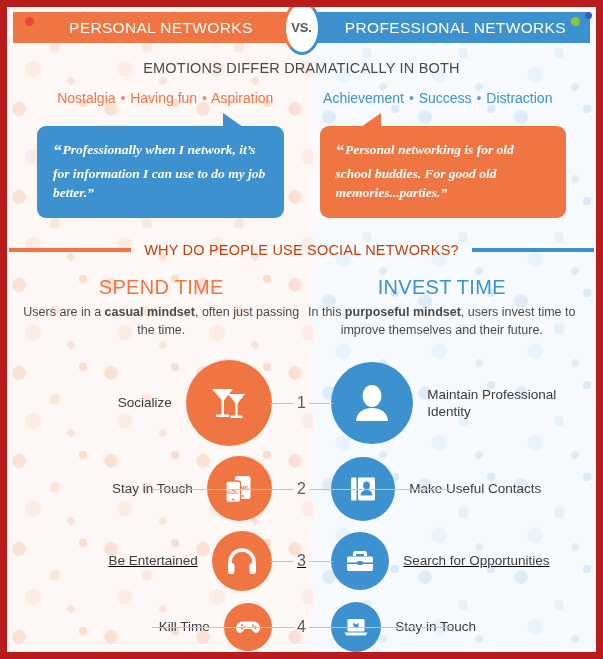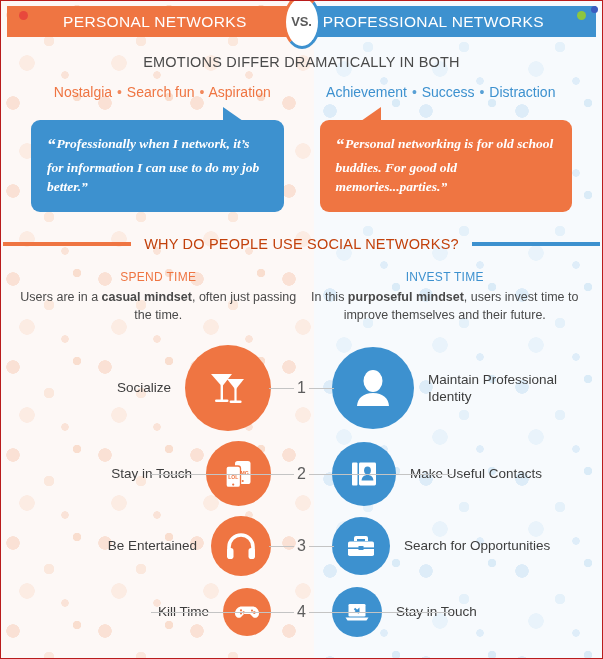--- a/index.html
+++ b/index.html
@@ -6,21 +6,21 @@
   html, body {
     width: 603px; height: 659px;
     background: #d8d8d8;
     font-family: "Liberation Sans", sans-serif;
     overflow: hidden;
   }
   .frame {
     position: relative;
     width: 603px; height: 659px;
     background: #ffffff;
-    border: 1px solid #b91c1c;
+    border: 7px solid #b91c1c;
     box-shadow: inset 0 0 0 1px #ffffff;
     overflow: hidden;
   }
   
   .bg-dots {
     position: absolute; inset: 0;
     pointer-events: none;
     z-index: 0;
   }
   .bg-left {
@@ -53,21 +53,21 @@
   .header {
     position: relative;
     display: flex; height: 31px;
     margin: 5px 6px 0 6px;
   }
   .header-half {
     flex: 1; display: flex; align-items: center;
     color: #fff; font-size: 15.5px; letter-spacing: .35px;
   }
   .hh-left { background: #ef7542; justify-content: flex-start; padding-left: 56px; }
-  .hh-right { background: #3d91cf; justify-content: flex-end; padding-right: 52px; }
+  .hh-right { background: #3d91cf; justify-content: flex-end; padding-right: 24px; }
   .corner-dot {
     position: absolute; width: 9px; height: 9px; border-radius: 50%;
     top: 5px; z-index: 4;
   }
   .dot-red { left: 12px; background: #e8483c; }
   .dot-green { right: 10px; background: #8dc63f; }
   .dot-blue-top { position:absolute; right: 4px; top: 0px; width:7px; height:7px;
                   border-radius:50%; background:#3a5bbf; z-index:5; }
   .vs-badge {
     position: absolute; left: 50%; top: 50%;
@@ -129,21 +129,21 @@
   .dl-orange { background: #ef7542; }
   .dl-blue { background: #3d91cf; }
   .div-text {
     padding: 0 13px; color: #c2410c;
     font-size: 14.5px; letter-spacing: .2px; white-space: nowrap;
   }
 
   
   .modes { display: flex; margin-top: 18px; padding: 0 14px; }
   .mode { flex: 1; text-align: center; }
-  .mode-title { font-size: 12px; letter-spacing: .3px; }
+  .mode-title { font-size: 20px; letter-spacing: .3px; }
   .mt-orange { color: #ef7542; }
   .mt-blue { color: #3d91cf; }
   .mode-sub {
     margin-top: 5px; font-size: 12.5px; color: #4a4a4a; line-height: 1.42;
   }
 
   
   .rows { margin-top: 16px; position: relative; }
   .row {
     display: flex; 
@@ -201,21 +201,21 @@
       <div class="vs-badge">VS.</div>
     </div>
     <div class="dot-blue-top"></div>
 
     <div class="emotions-title">EMOTIONS DIFFER DRAMATICALLY IN BOTH</div>
 
     <div class="emotion-words">
       <div class="ew-col ew-left">
         <span>Nostalgia</span>
         <span class="ew-sep">•</span>
-        <span>Search fun</span>
+        <span>Having fun</span>
         <span class="ew-sep">•</span>
         <span>Aspiration</span>
       </div>
       <div class="ew-col ew-right">
         <span>Achievement</span>
         <span class="ew-sep">•</span>
         <span>Success</span>
         <span class="ew-sep">•</span>
         <span>Distraction</span>
       </div>
@@ -324,21 +324,21 @@
               <g fill="#3d91cf">
                 <ellipse cx="21.5" cy="14.5" rx="3.4" ry="3.9"></ellipse>
                 <path d="M21.5 19 C17.8 19 15.8 21.2 15.6 24.5 L27.4 24.5 C27.2 21.2 25.2 19 21.5 19 Z"></path>
               </g>
             </svg>
           </div>
           <div class="lbl lbl-right">Make Useful Contacts</div>
         </div>
       </div>
 
-      <div class="row" style="height:70px;">
+      <div class="row" style="height:70px;text-decoration:underline;">
         <div class="side side-left">
           <div class="lbl lbl-left">Be Entertained</div>
           <div class="circle c-orange" style="width:60px;height:60px;">
             <svg width="34" height="34" viewBox="0 0 34 34">
               <path d="M5 23 L5 18 A12 12 0 0 1 29 18 L29 23" fill="none" stroke="#ffffff" stroke-width="3.6" stroke-linecap="round"></path>
               <rect x="3" y="19" width="6.5" height="11" rx="2.8" fill="#ffffff"></rect>
               <rect x="24.5" y="19" width="6.5" height="11" rx="2.8" fill="#ffffff"></rect>
             </svg>
           </div>
         </div>

